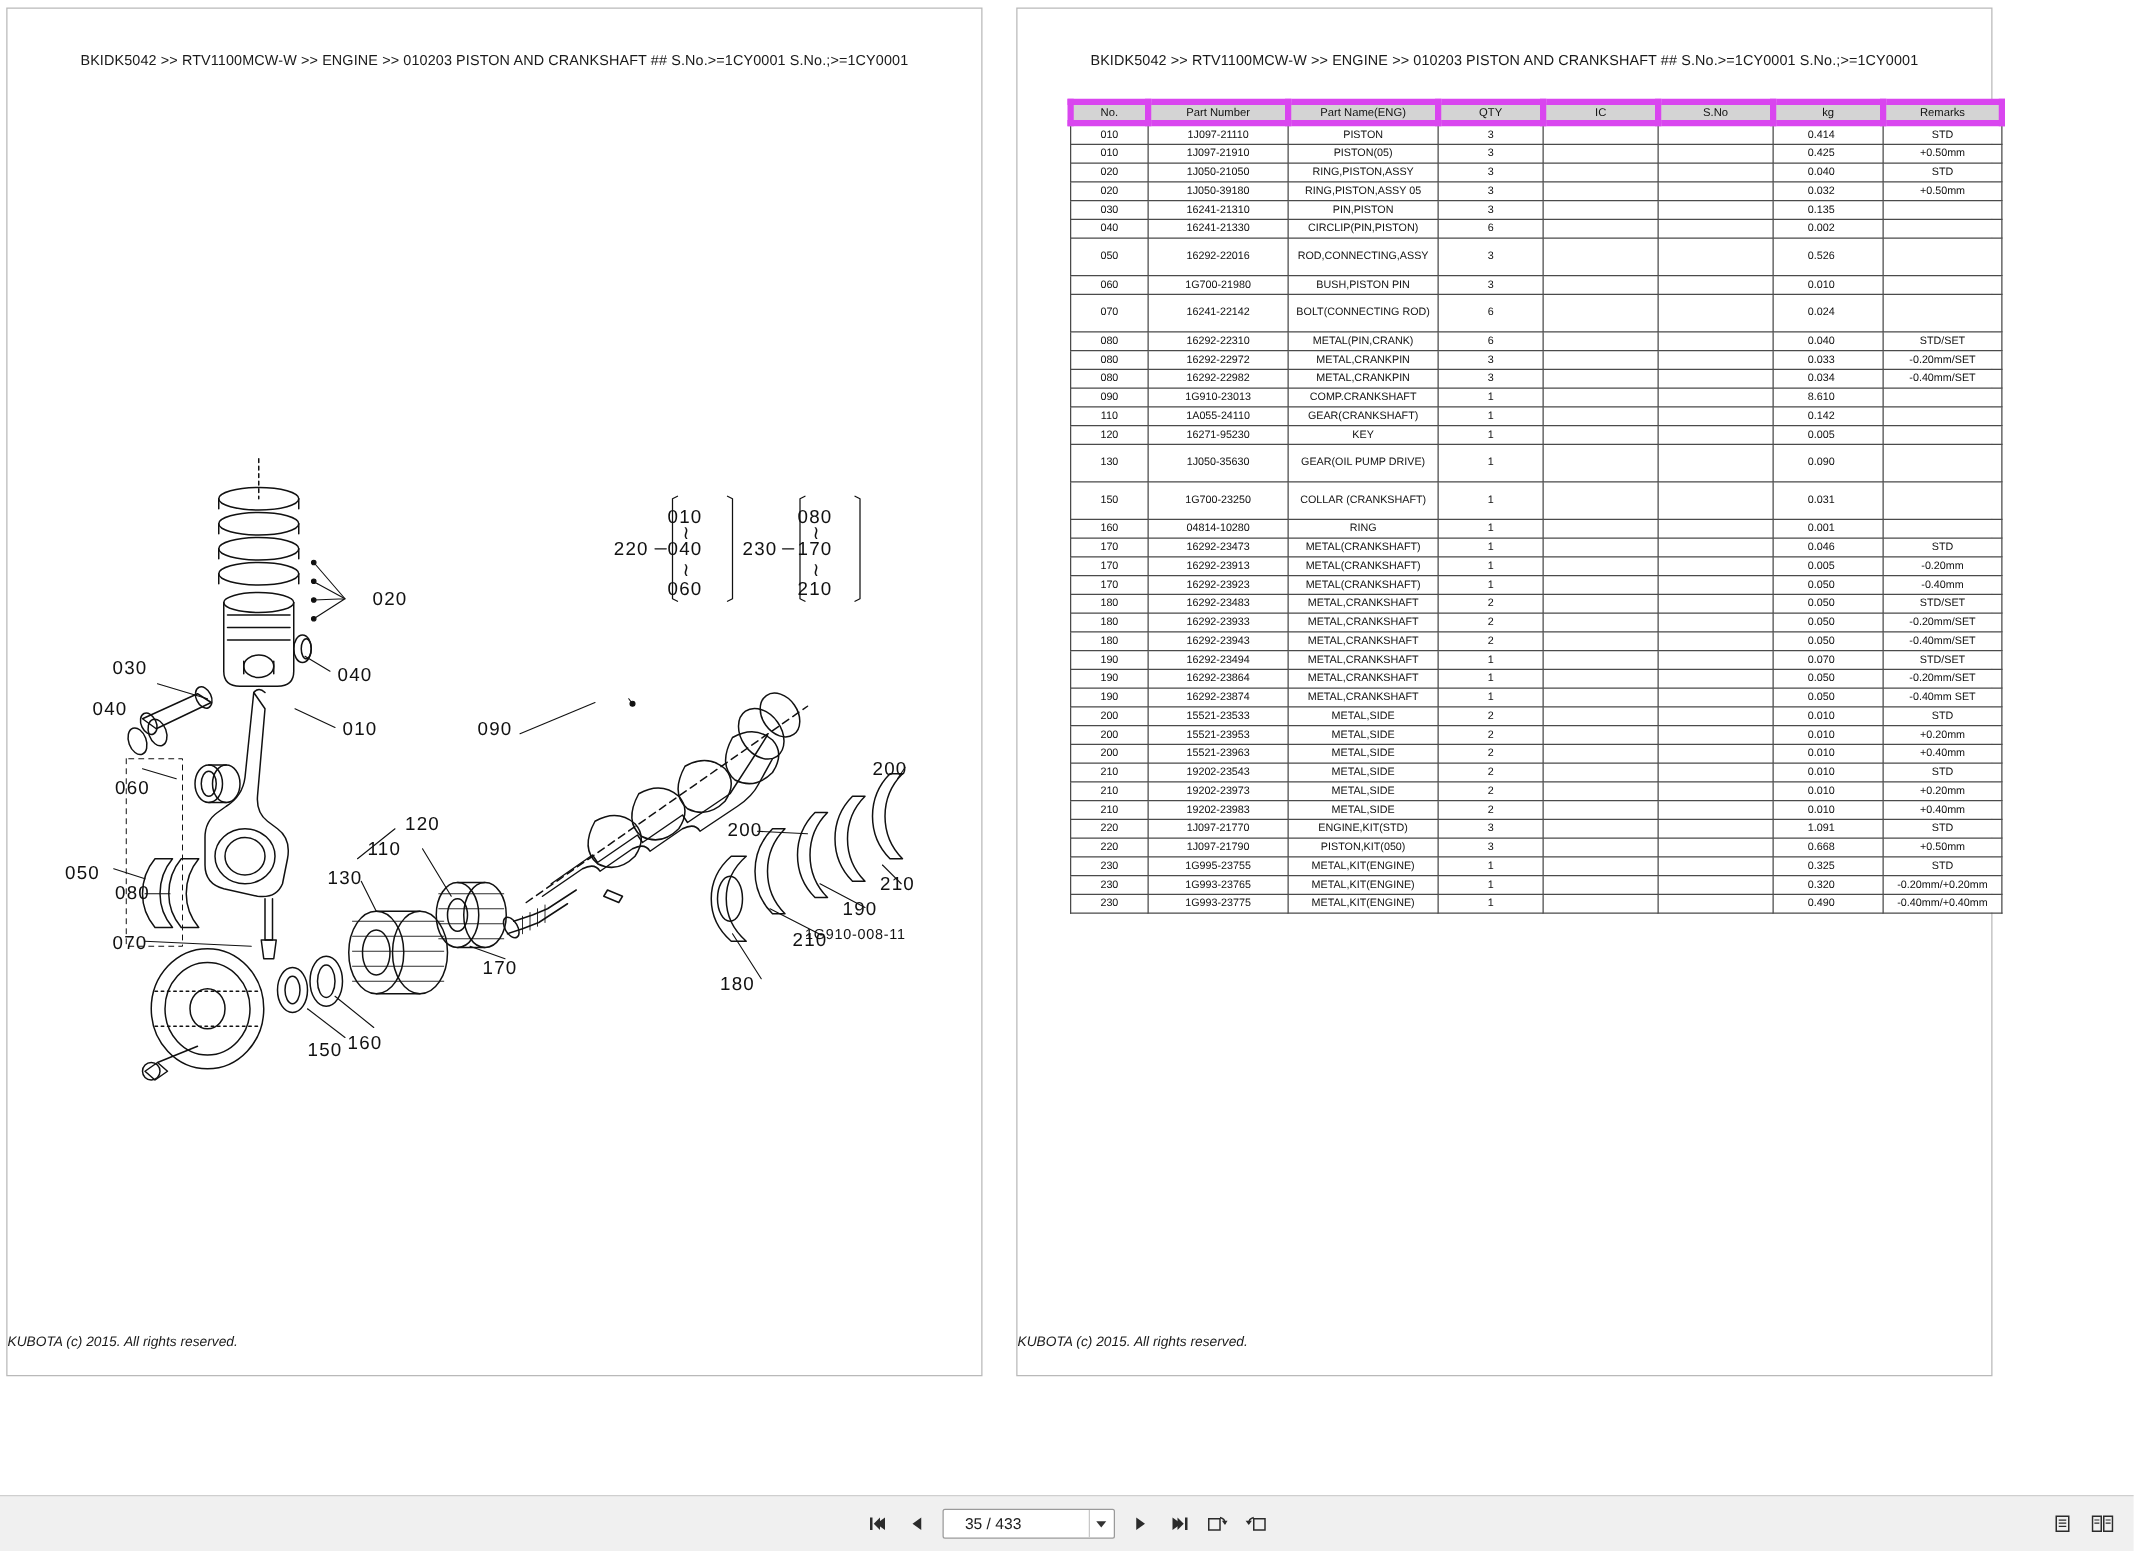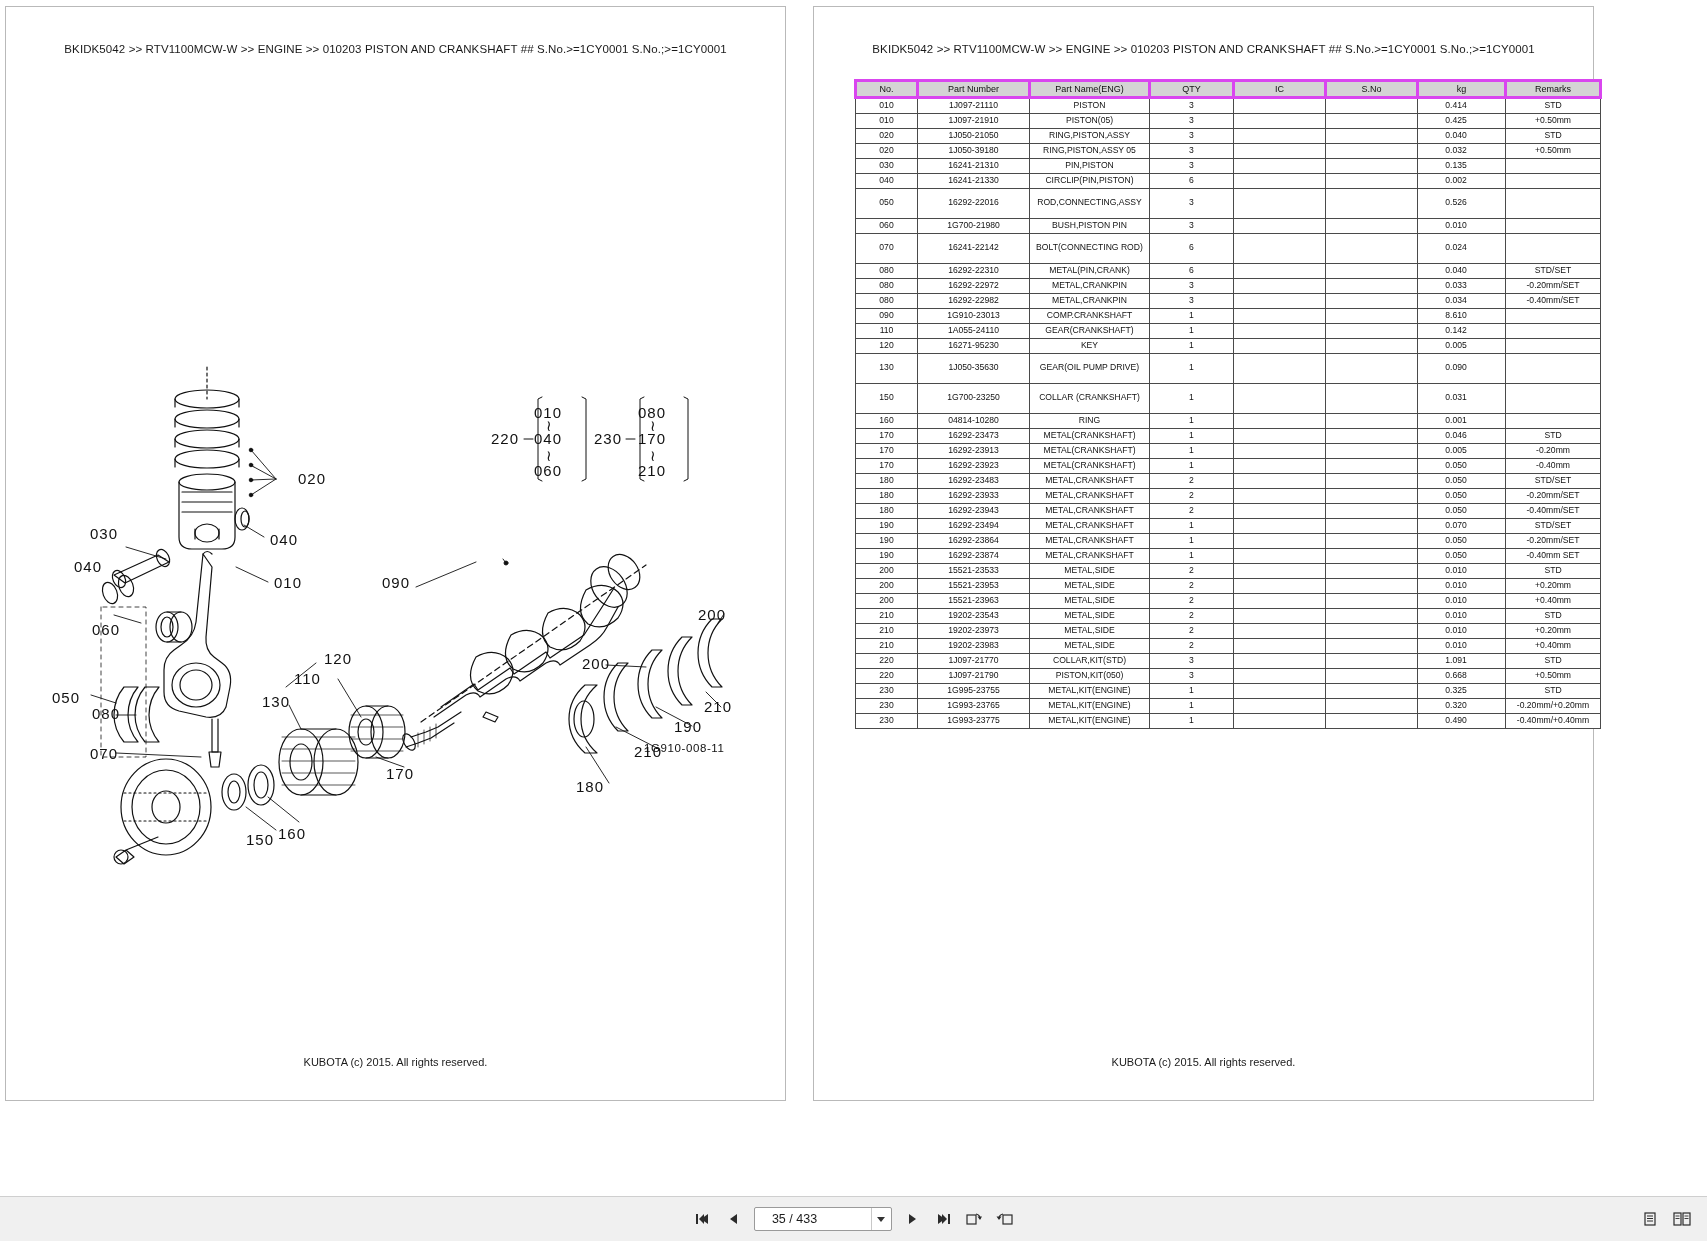--- a/index.html
+++ b/index.html
@@ -43,24 +43,25 @@
     position: absolute;
     top: 36px; left: 0; right: 0;
     text-align: center;
     font-size: 11.5px;
     color: #1a1a1a;
     letter-spacing: 0.1px;
     white-space: nowrap;
   }
   .page-footer {
     position: absolute;
-    bottom: 32px; left: 0; right: 0;
-    text-align: center;
+    bottom: 20px; left: 0; right: 0;
+    text-align: left;
     font-size: 11px;
     color: #1a1a1a;
+    font-style: italic;
   }
 
   
   .diagram-wrap {
     position: absolute;
     top: 60px; left: 0; width: 781px; height: 800px;
   }
   .diagram-code {
     position: absolute;
     left: 638px; top: 735px;
@@ -77,21 +78,21 @@
   }
   table.parts {
     border-collapse: collapse;
     width: 705px;
     table-layout: fixed;
     font-size: 8.6px;
     color: #111;
   }
   table.parts th {
     background: #d4d4d4;
-    border: 3px solid #d946ef;
+    border: 5px solid #d946ef;
     font-weight: normal;
     font-size: 9px;
     height: 17px;
     text-align: center;
     padding: 1px 2px;
   }
   table.parts td {
     border: 1px solid #4a4a4a;
     text-align: center;
     padding: 2px 3px;
@@ -738,21 +739,21 @@
                 <td class="num">METAL,SIDE</td>
                 <td class="num">2</td>
                 <td class="num"></td>
                 <td class="num"></td>
                 <td class="wt">0.010</td>
                 <td class="rem">+0.40mm</td>
               </tr>
               <tr>
                 <td class="num">220</td>
                 <td class="num">1J097-21770</td>
-                <td class="num">COLLAR,KIT(STD)</td>
+                <td class="num">ENGINE,KIT(STD)</td>
                 <td class="num">3</td>
                 <td class="num"></td>
                 <td class="num"></td>
                 <td class="wt">1.091</td>
                 <td class="rem">STD</td>
               </tr>
               <tr>
                 <td class="num">220</td>
                 <td class="num">1J097-21790</td>
                 <td class="num">PISTON,KIT(050)</td>

